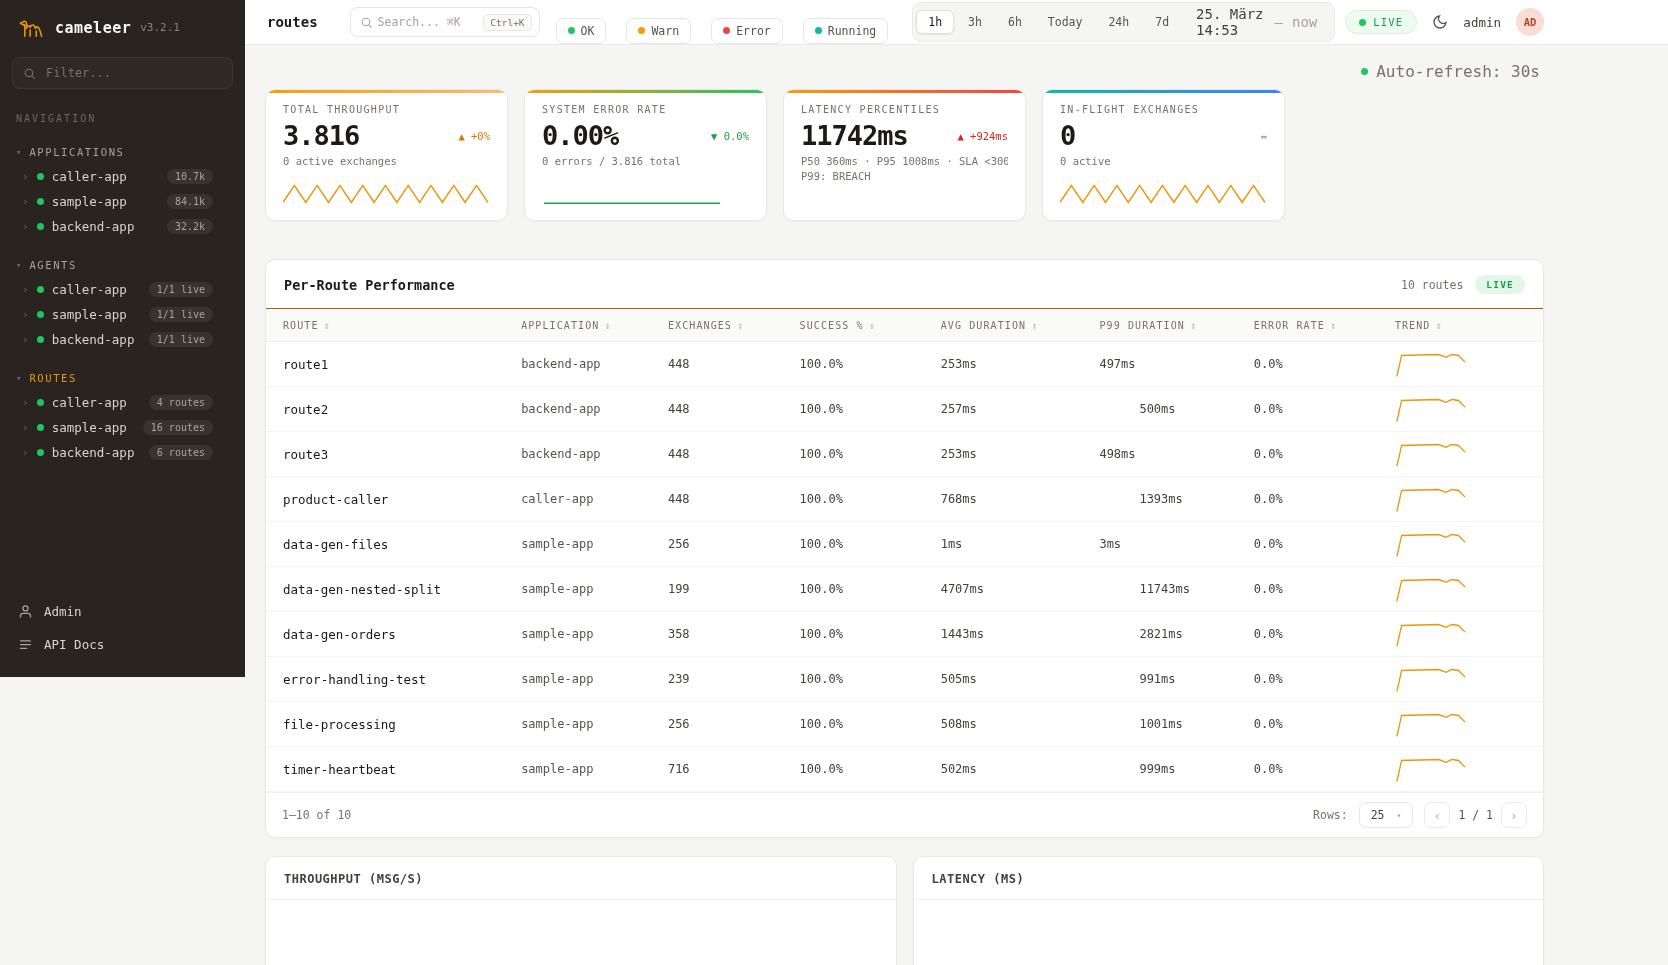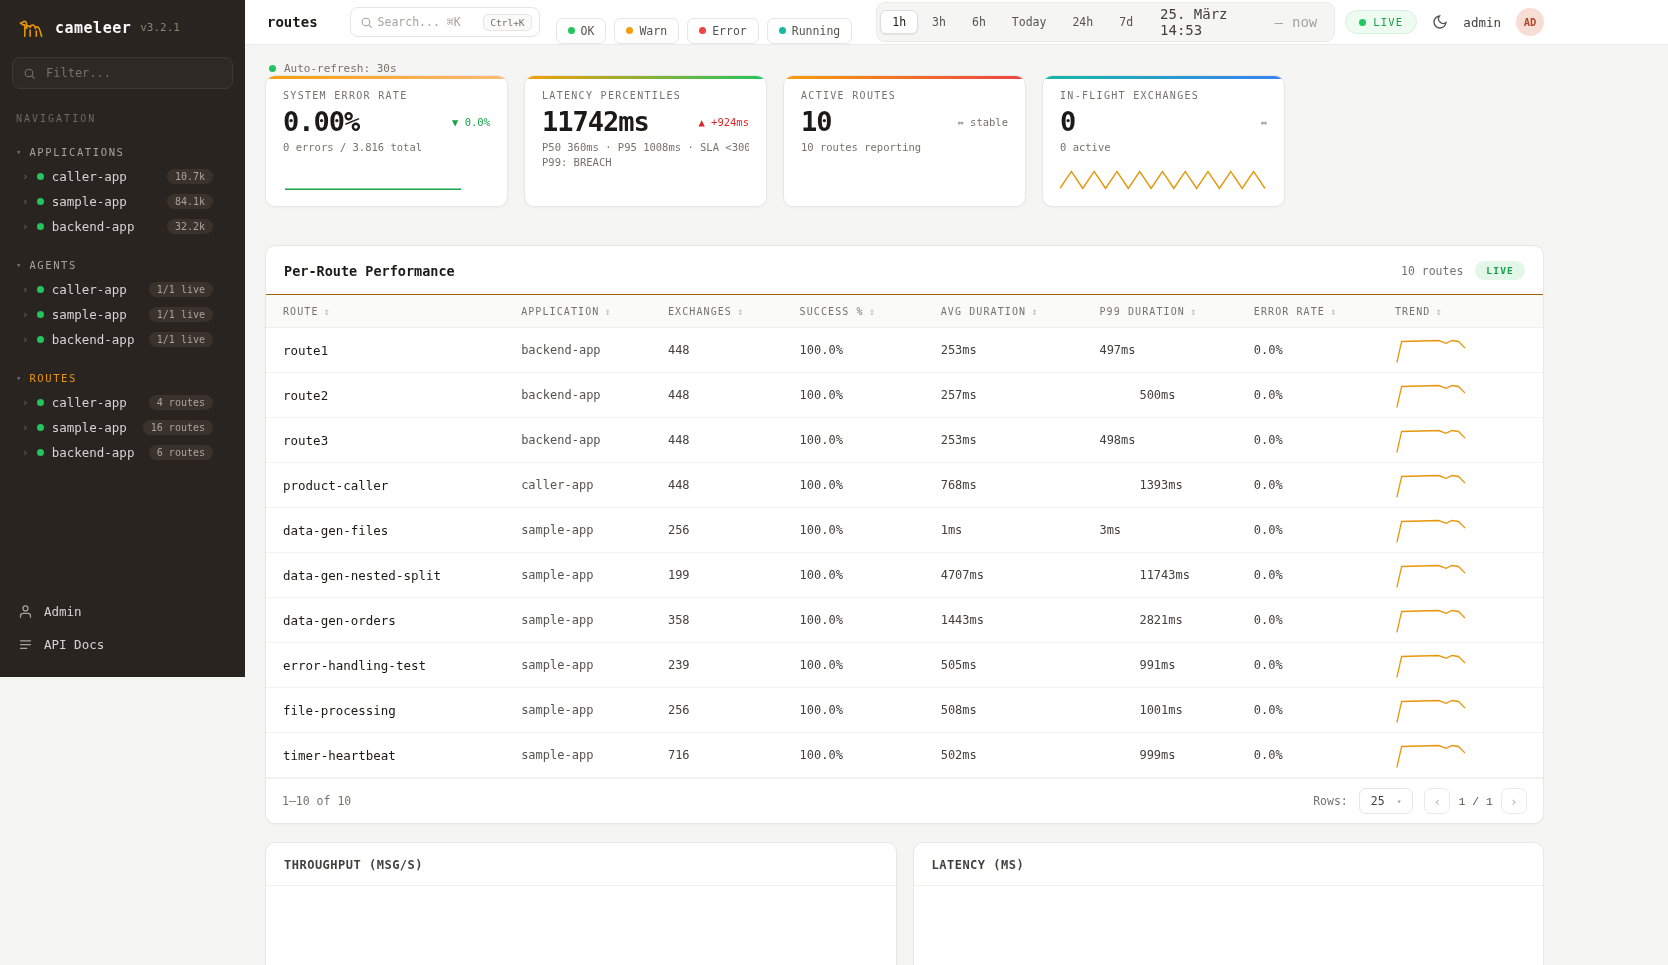--- a/index.html
+++ b/index.html
@@ -35,41 +35,41 @@
   .foot-item .ficon { color:#a8a29e; }
 
   
   .main { flex:1; display:flex; flex-direction:column; min-width:0; }
   .topbar { height:45px; min-height:45px; background:#fff; display:flex; align-items:center; padding:0 124px 0 22px; gap:10px; border-bottom:1px solid #edecea; }
   .tb-title { font-weight:bold; font-size:14px; color:#1c1917; margin-right:22px; }
   .search { width:190px; height:30px; border:1px solid #e7e5e4; border-radius:8px; display:flex; align-items:center; gap:3px; padding:0 7px 0 9px; background:#fff; color:#a8a29e; }
   .search input { border:0; outline:0; flex:1; min-width:0; background:transparent; font-family:inherit; font-size:11.5px; color:#44403c; }
   .search input::placeholder { color:#a8a29e; }
   .kbd { border:1px solid #e7e5e4; border-radius:5px; padding:2px 6px; font-size:9.5px; color:#78716c; background:#fafaf9; white-space:nowrap; }
-  .chips { display:flex; gap:8px; margin-left:6px;margin-top:17px; }
+  .chips { display:flex; gap:20px; margin-left:6px;margin-top:17px; }
   .chip { display:flex; align-items:center; gap:6px; border:1px solid #e7e5e4; border-radius:7px; padding:5px 11px; font-size:11.5px; color:#57534e; background:#fff; cursor:pointer; }
   .cdot { width:7px; height:7px; border-radius:50%; }
   .cdot.ok { background:#22c55e; } .cdot.warn { background:#f59e0b; }
   .cdot.error { background:#ef4444; } .cdot.running { background:#14b8a6; }
   .seg { display:flex; align-items:center; background:#f5f5f4; border:1px solid #eceae7; border-radius:9px; padding:3px; margin-left:14px; gap:2px; }
   .seg-btn { padding:4px 11px; font-size:11.5px; color:#57534e; border-radius:6px; cursor:pointer; border:1px solid transparent; }
   .seg-btn.active { background:#fff; border-color:#e0ddda; box-shadow:0 1px 2px rgba(0,0,0,.07); color:#1c1917; }
   .seg-date { display:flex; gap:9px; padding:0 14px 0 13px; font-size:14px; align-items:center; }
   .seg-date .d-range { color:#44403c; }
   .seg-date .d-sep, .seg-date .d-now { color:#a8a29e; }
   .tb-right { margin-left:auto; display:flex; align-items:center; gap:15px; }
   .live-chip { display:flex; align-items:center; gap:7px; background:#eefbf1; border:1px solid #d6f2de; color:#1a9e4b; font-size:10.5px; letter-spacing:1.2px; padding:5px 13px; border-radius:16px; cursor:pointer; }
   .gdot { width:7px; height:7px; border-radius:50%; background:#22c55e; }
   .moon-btn { color:#57534e; cursor:pointer; display:flex; align-items:center; }
   .admin-label { font-size:12.5px; color:#44403c; cursor:pointer; }
   .avatar { width:28px; height:28px; border-radius:50%; background:#f8ddd4; color:#b0472e; font-size:10.5px; font-weight:bold; display:flex; align-items:center; justify-content:center; cursor:pointer; }
 
   
   .content { flex:1; padding:0 124px 0 20px; overflow:hidden; }
-  .refresh-row { display:flex; align-items:center; gap:8px; padding:17px 4px 0; font-size:11px; color:#78716c; }
+  .refresh-row { display:flex; justify-content:flex-end; align-items:center; gap:8px; padding:17px 4px 8px; font-size:16px; color:#78716c; }
 
   .kpis { display:grid; grid-template-columns:repeat(5,1fr); gap:16px; }
   .kpi { background:#fff; border:1px solid #e9e7e3; border-radius:10px; padding:14px 17px 12px; position:relative; height:132px; display:flex; flex-direction:column; overflow:hidden; box-shadow:0 1px 2px rgba(0,0,0,.03); }
   .kpi::before { content:""; position:absolute; top:0; left:0; right:0; height:3px; }
   .kpi:nth-child(1)::before { background:linear-gradient(90deg,#f59e0b,#fdba74); }
   .kpi:nth-child(2)::before { background:linear-gradient(90deg,#f59e0b,#22c55e); }
   .kpi:nth-child(3)::before { background:linear-gradient(90deg,#f59e0b,#ef4444); }
   .kpi:nth-child(4)::before { background:linear-gradient(90deg,#14b8a6,#3b82f6); }
   .kpi:nth-child(5)::before { background:linear-gradient(90deg,#f59e0b,#fb923c); }
   .kpi-label { font-size:10px; letter-spacing:1.3px; color:#78716c; white-space:nowrap; }
@@ -99,21 +99,21 @@
   .td-route { font-size:12.5px; color:#1c1917; }
   .td { font-size:12px; color:#44403c; }
   .td-app { font-size:12px; color:#57534e; }
   .trend-cell svg { stroke:#e8960c; }
   .tfoot { display:flex; align-items:center; justify-content:space-between; padding:9px 16px; font-size:11.5px; color:#78716c; border-top:1px solid #f0efec; }
   .tfoot-right { display:flex; align-items:center; gap:11px; }
   .rows-select { display:flex; align-items:center; gap:12px; border:1px solid #e7e5e4; border-radius:7px; padding:5px 11px; background:#fff; color:#44403c; cursor:pointer; font-size:11.5px; }
   .rows-select .sel-caret { color:#a8a29e; font-size:8px; }
   .pager { display:flex; align-items:center; gap:8px; }
   .page-btn { width:26px; height:26px; border:1px solid #eceae7; border-radius:7px; display:flex; align-items:center; justify-content:center; color:#b8b2ab; background:#fff; cursor:pointer; font-size:13px; }
-  .page-info { color:#57534e;font-family:Liberation Mono, monospace; }
+  .page-info { color:#57534e; }
 
   
   .charts { display:grid; grid-template-columns:1fr 1fr; gap:16px; margin-top:18px; }
   .chart-card { background:#fff; border:1px solid #e9e7e3; border-radius:10px; height:190px; box-shadow:0 1px 2px rgba(0,0,0,.03); }
   .chart-head { padding:15px 18px 13px; font-size:12px; font-weight:bold; color:#44403c; letter-spacing:.5px; border-bottom:1px solid #f0efec; }
 </style>
 </head>
 <body>
 
 <aside class="sidebar">
@@ -314,20 +314,35 @@
 
   <div class="content">
 
     <div class="refresh-row">
       <span class="gdot"></span>
       <span>Auto-refresh: 30s</span>
     </div>
 
     <div class="kpis">
 
+    <div class="kpi zigzag">
+        <div class="kpi-label">TOTAL THROUGHPUT</div>
+        <div class="kpi-row">
+          <span class="kpi-value">3.816</span>
+          <span class="kpi-delta warn">▲ +0%</span>
+        </div>
+        <div class="kpi-sub">0 active exchanges</div>
+
+        <div class="kpi-spark">
+          <svg class="zig" width="100%" height="30" viewBox="0 0 200 32" preserveAspectRatio="none" fill="none" stroke="#e8960c" stroke-width="1.5">
+            <polyline points="0,26 11,8 22,26 33,8 44,26 55,8 66,26 77,8 88,26 99,8 110,26 121,8 132,26 143,8 154,26 165,8 176,26 187,8 198,26"></polyline>
+          </svg>
+
+        </div>
+      </div>
         <div class="kpi flat">
         <div class="kpi-label">SYSTEM ERROR RATE</div>
         <div class="kpi-row">
           <span class="kpi-value">0.00%</span>
           <span class="kpi-delta ok">▼ 0.0%</span>
         </div>
         <div class="kpi-sub">0 errors / 3.816 total</div>
 
         <div class="kpi-spark">
 
@@ -337,33 +352,20 @@
         </div>
       </div>
         <div class="kpi none">
         <div class="kpi-label">LATENCY PERCENTILES</div>
         <div class="kpi-row">
           <span class="kpi-value">11742ms</span>
           <span class="kpi-delta bad">▲ +924ms</span>
         </div>
         <div class="kpi-sub">P50 360ms · P95 1008ms · SLA &lt;300ms</div>
         <div class="kpi-sub2">P99: BREACH</div>
-        <div class="kpi-spark">
-          
-          
-        </div>
-      </div>
-        <div class="kpi none">
-        <div class="kpi-label">ACTIVE ROUTES</div>
-        <div class="kpi-row">
-          <span class="kpi-value">10</span>
-          <span class="kpi-delta neutral">⇔ stable</span>
-        </div>
-        <div class="kpi-sub">10 routes reporting</div>
-
         <div class="kpi-spark">
           
           
         </div>
       </div>
         <div class="kpi zigzag">
         <div class="kpi-label">IN-FLIGHT EXCHANGES</div>
         <div class="kpi-row">
           <span class="kpi-value">0</span>
           <span class="kpi-delta neutral">⇔</span>

